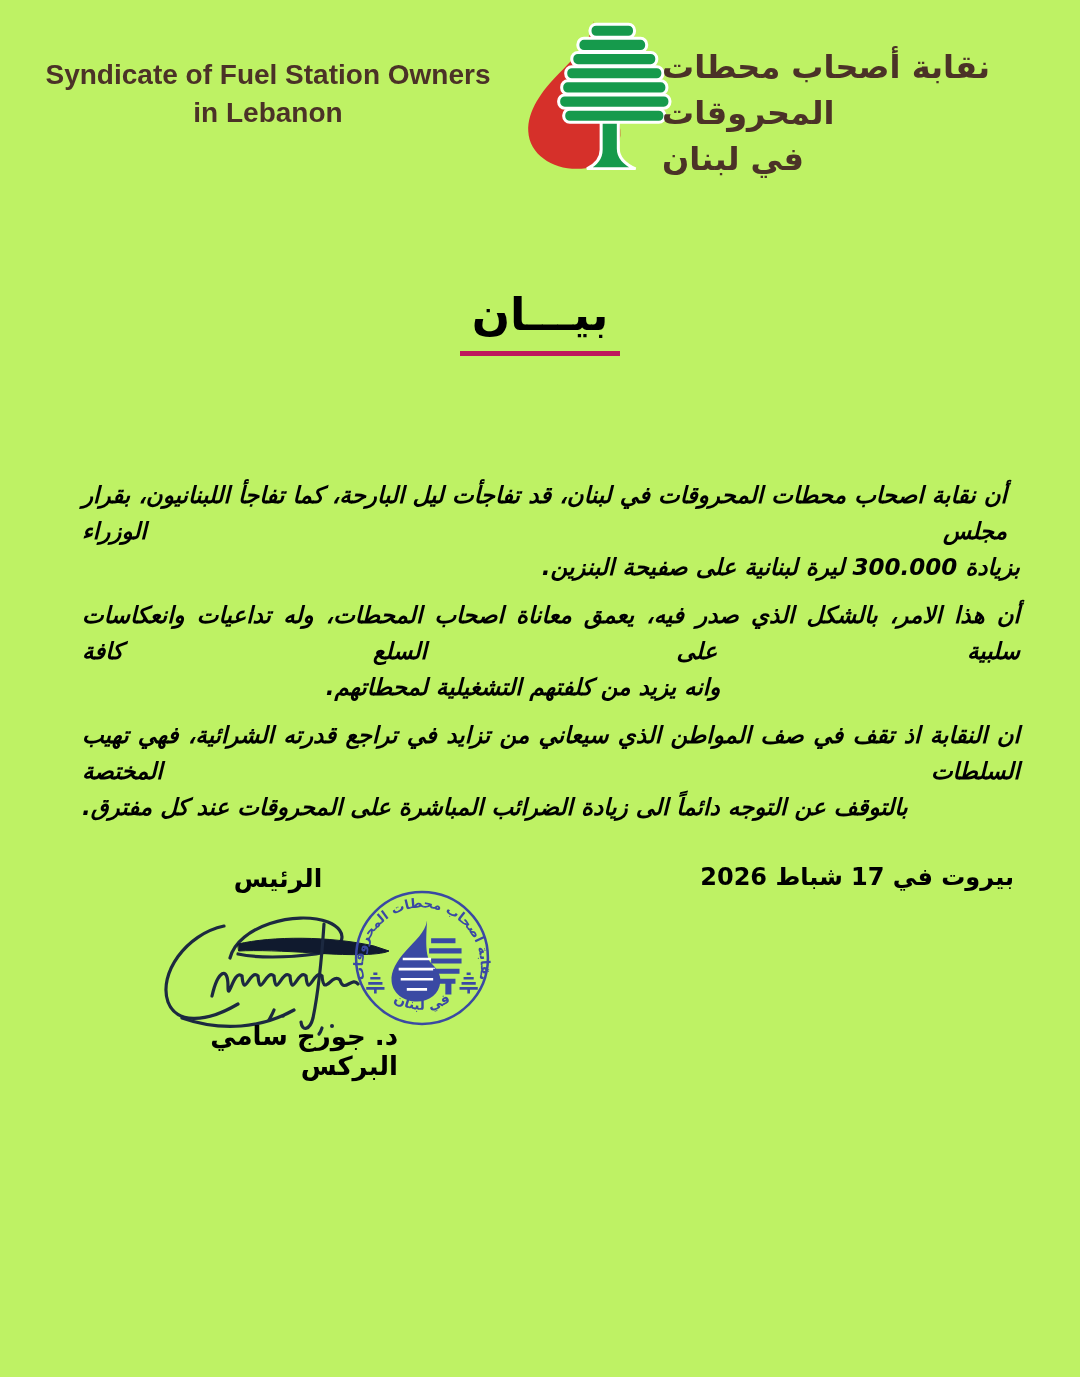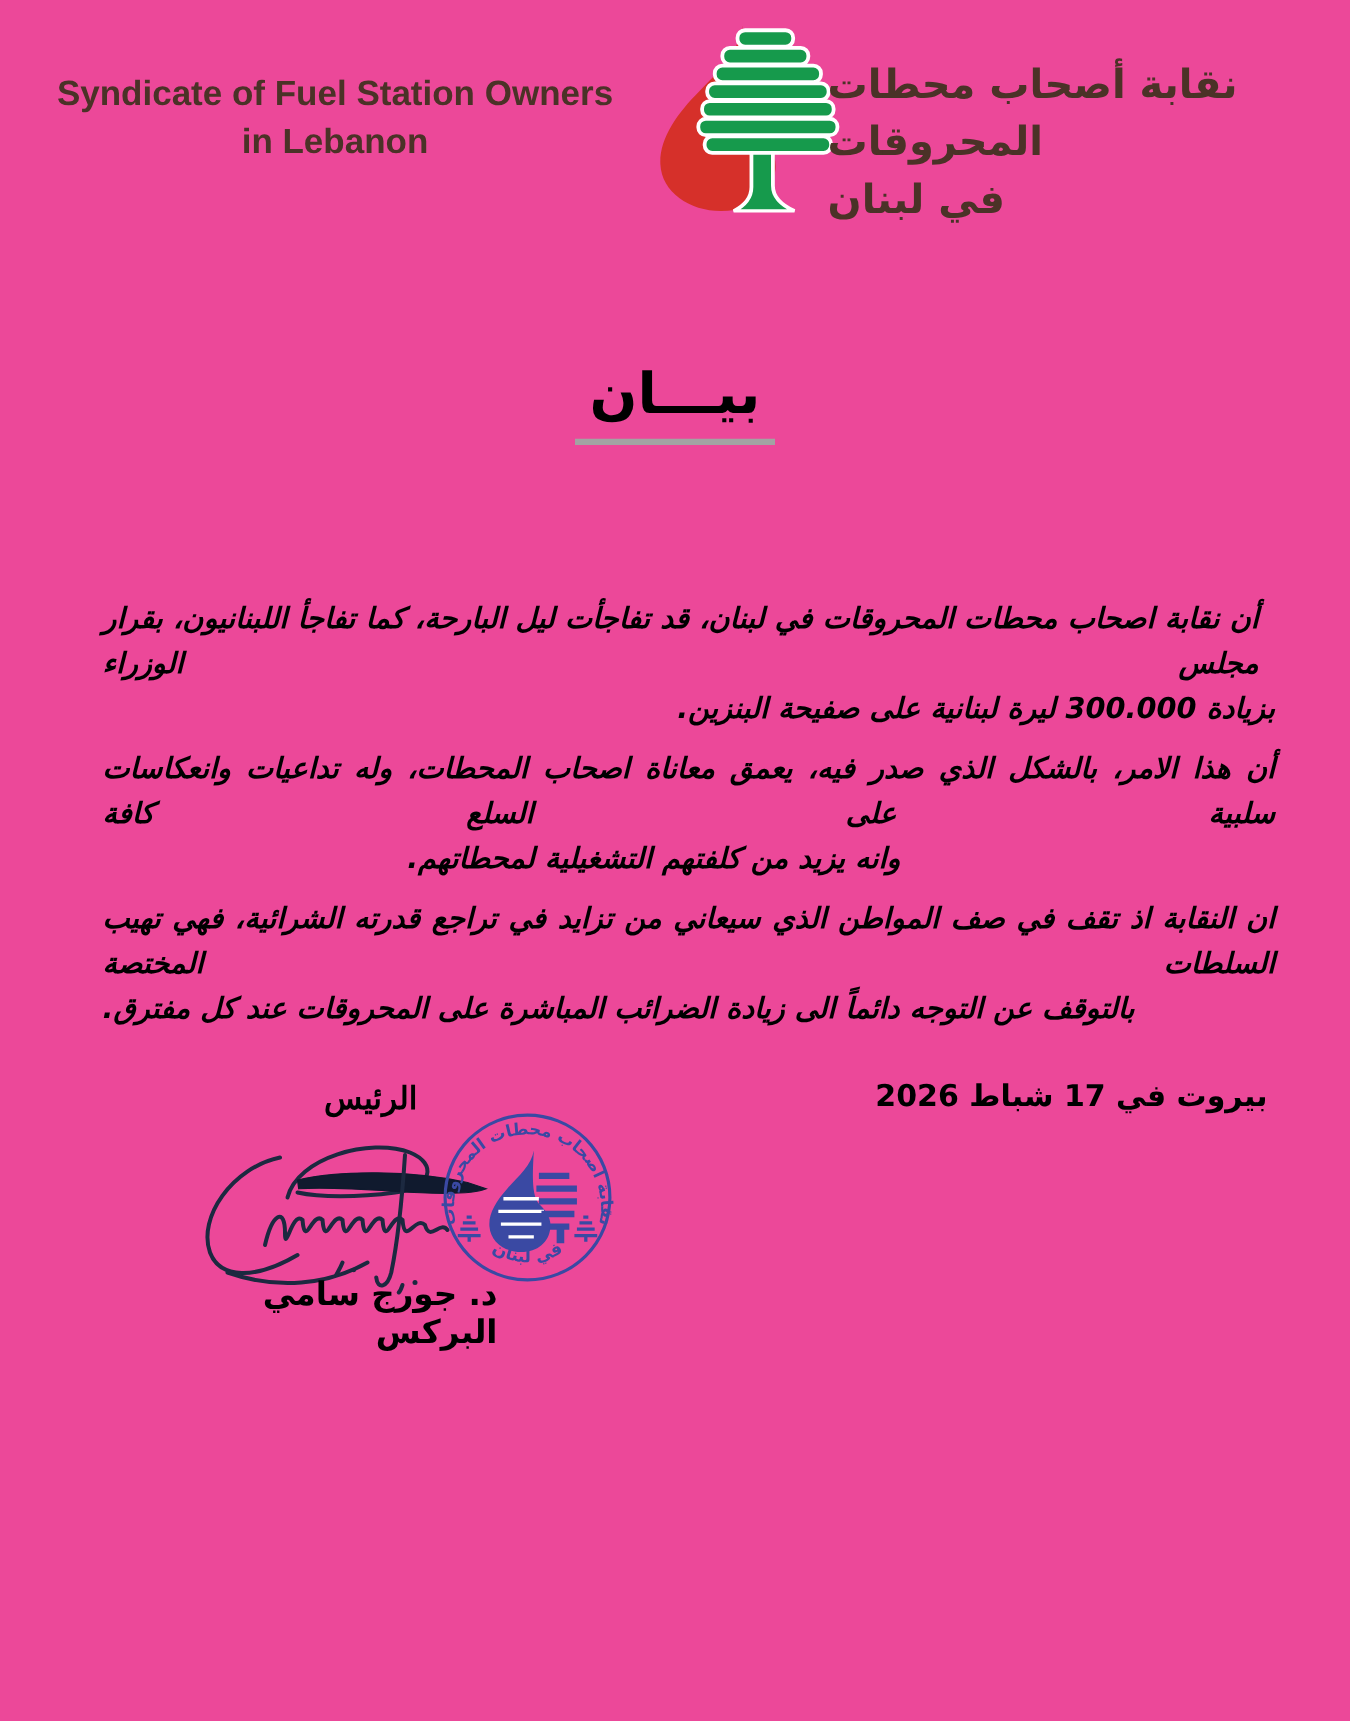--- a/index.html
+++ b/index.html
@@ -1,56 +1,56 @@
 <!DOCTYPE html>
 <html><head>
 <meta charset="utf-8">
 <style>
   html,body{margin:0;padding:0;background:#e8e8e8;}
   .page{
-    position:relative;width:1080px;height:1377px;background:#ec4899;
+    position:relative;width:1080px;height:1377px;background:#bef264;
     overflow:hidden;font-family:"DejaVu Sans",sans-serif;color:#000;
   }
   
   .org-en{
     position:absolute;left:42px;top:56px;width:452px;text-align:center;
     font-family:"Liberation Sans","DejaVu Sans",sans-serif;
     font-weight:bold;font-size:28px;line-height:38px;color:#4b3227;
   }
   .logo-wrap{position:absolute;left:503px;top:18px;width:172px;height:152px;}
   .org-ar{
     position:absolute;left:662px;top:44px;width:400px;text-align:left;
     direction:rtl;font-weight:bold;font-size:32px;line-height:46px;color:#4b3227;
   }
   
   .title-row{position:absolute;left:0;top:288px;width:1080px;text-align:center;}
   .title-inner{
     display:inline-block;direction:rtl;font-weight:bold;font-size:45px;
-    border-bottom:5px solid #a3a3a3;padding:0 12px 10px 12px;
+    border-bottom:5px solid #be185d;padding:0 12px 10px 12px;
   }
   
   .body-block{
     position:absolute;left:82px;right:60px;top:477px;
     direction:rtl;font-weight:bold;font-size:23px;line-height:36px;font-style:italic;
   }
   .para{margin:0 0 12px 0;padding:0;}
   .ln{display:block;}
   .just{text-align:justify;text-align-last:justify;}
   .right{text-align:right;}
   .left{text-align:left;}
   .centershift{text-align:center;padding-right:56px;}
   .ind{padding-right:13px;}
   
   .date-line{
     position:absolute;top:863px;right:66px;direction:rtl;
     font-weight:bold;font-size:24px;
   }
   .president-label{
-    position:absolute;top:864px;left:222px;width:112px;text-align:right;
-    direction:rtl;font-weight:bold;font-size:25px;font-family:Liberation Serif, serif;
+    position:absolute;top:864px;left:222px;width:112px;text-align:center;
+    direction:rtl;font-weight:bold;font-size:25px;
   }
   .signature-wrap{position:absolute;left:146px;top:892px;width:258px;height:148px;}
   .stamp-wrap{position:absolute;left:350px;top:886px;width:144px;height:144px;}
   .president-name{
     position:absolute;top:1021px;left:126px;width:272px;text-align:right;
     direction:rtl;font-weight:bold;font-size:26px;
   }
 </style>
 </head>
 <body>

